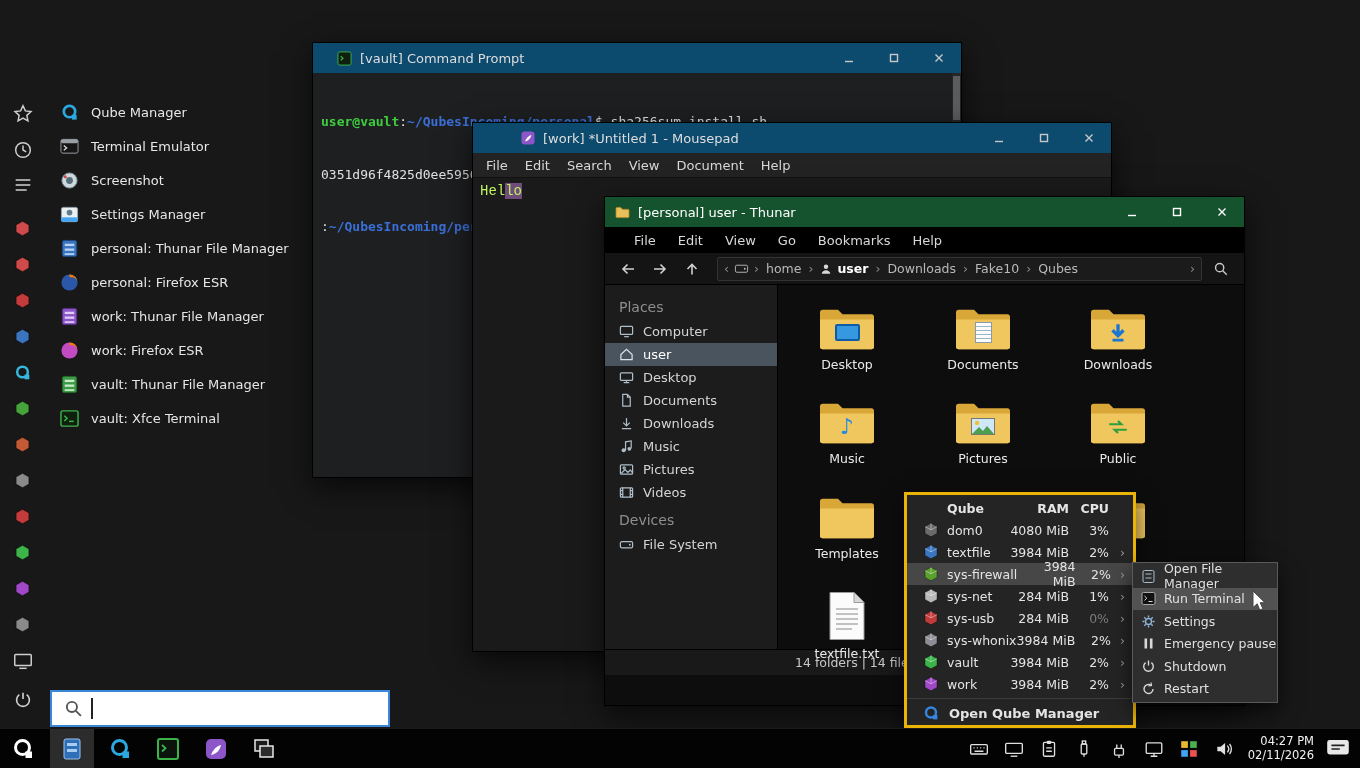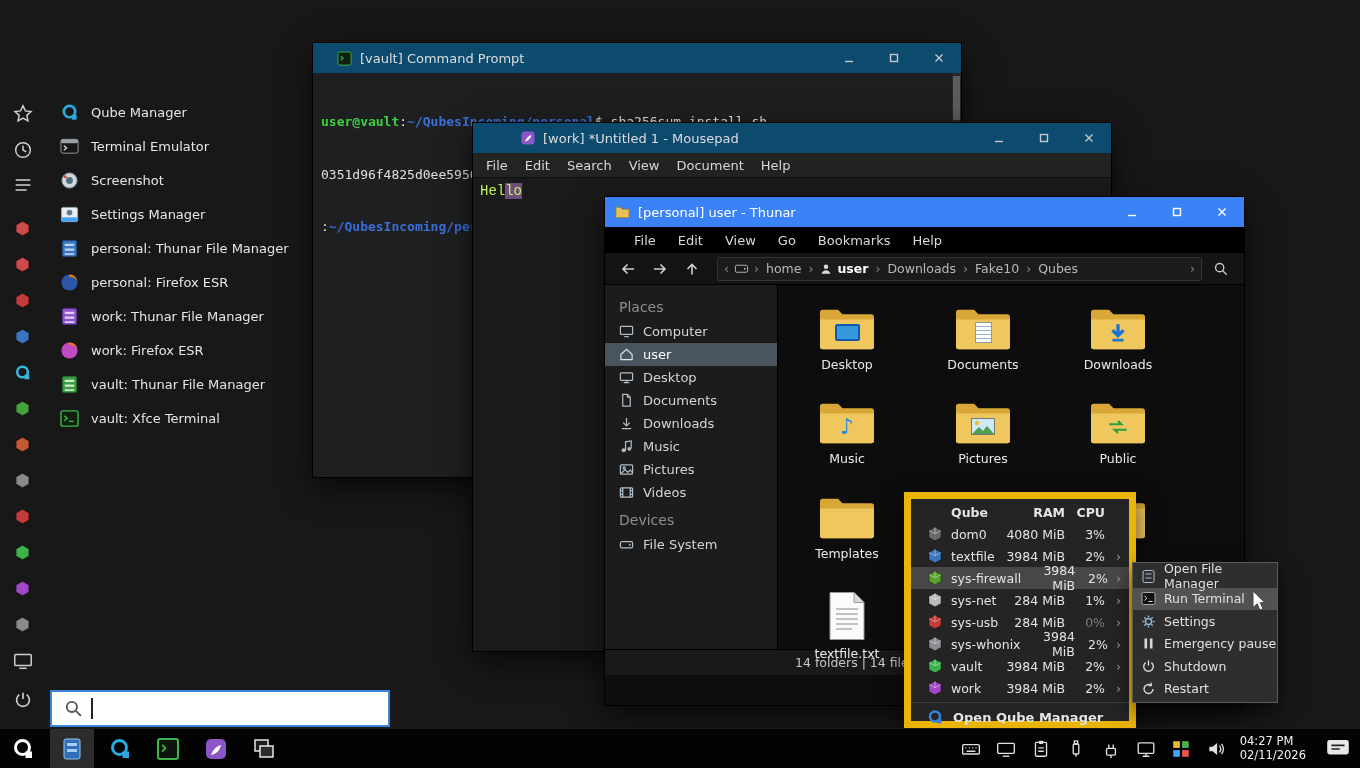--- a/index.html
+++ b/index.html
@@ -40,21 +40,21 @@
   
   #win-mousepad{left:472px;top:122px;width:640px;height:530px;background:#1a1a1a}
   #win-mousepad .titlebar{background:#0c4a6e;padding-left:48px}
   .mp-menubar{height:25px;background:#232323;display:flex;align-items:center;gap:17px;
               padding-left:13px;font-size:13px;color:#d8d8d8;border-bottom:1px solid #111}
   .mp-content{padding:5px 7px;font-family:Liberation Mono, monospace;font-size:14px;color:#bef264}
   .mp-sel{background:#6e4d78}
 
   
   #win-thunar{left:604px;top:196px;width:641px;height:510px;background:#0d0d0d}
-  #win-thunar .titlebar{background:#3b82f6;color:#fff;padding-left:10px}
+  #win-thunar .titlebar{background:#14532d;color:#fff;padding-left:10px}
   .th-menubar{height:26px;background:#000;display:flex;align-items:center;gap:22px;
               padding-left:29px;font-size:13px;color:#d8d8d8}
   .th-toolbar{height:32px;background:#141414;border-bottom:1px solid #000;display:flex;align-items:center;padding:0 10px;gap:6px}
   .tb-btn{width:26px;height:26px;display:flex;align-items:center;justify-content:center}
   .pathbar{flex:1;height:24px;margin-left:6px;border:1px solid #333;background:#1b1b1b;border-radius:2px;
            display:flex;align-items:center;padding:0 6px;font-size:12.5px;color:#b9b9b9;gap:5px;overflow:hidden}
   .crumb{padding:0 2px;white-space:nowrap}
   .crumb-cur{color:#fff;display:flex;align-items:center;gap:5px;font-weight:bold}
   .psep{color:#8a8a8a}
   .pend{margin-left:auto;color:#8a8a8a}
@@ -71,21 +71,21 @@
   .flabel{line-height:14px}
   .th-status{height:26px;background:#191919;border-top:1px solid #000;font-size:12.5px;color:#c8c8c8;
              line-height:25px;padding-left:190px}
   .ov-doc{width:17px;height:21px;border:1px solid #8a9aa8;background:repeating-linear-gradient(to bottom,#fbfbfb 0 3px,#9ab4c8 3px 4px)}
   .ov-screen{width:25px;height:17px;background:#3598e0;border:2px solid #0d5ca8;border-radius:2px}
   .ov-note{font-size:22px;color:#1e88e5;line-height:20px}
   .page{position:relative;width:40px;height:50px}
 
   
   #qubes-widget{position:absolute;left:904px;top:492px;width:232px;height:236px;background:#242424;
-                border:7px solid #eab308;box-shadow:0 8px 22px rgba(0,0,0,.6);font-size:12.5px}
+                border:3px solid #eab308;box-shadow:0 8px 22px rgba(0,0,0,.6);font-size:12.5px}
   .qrow{height:22px;display:flex;align-items:center;padding:0 8px 0 16px}
   .qhead{height:24px;font-weight:bold;padding-top:2px}
   .qcube{width:16px;height:16px;flex:0 0 16px;margin-right:8px}
   .qname{flex:1;white-space:nowrap}
   .qram{width:66px;text-align:right}
   .qcpu{width:40px;text-align:right}
   .qarrow{width:16px;text-align:right;color:#9a9a9a}
   .qhl{background:#474747}
   .qdim{color:#7c7c7c}
   .qfoot{height:29px;border-top:1px solid #3d3d3d;display:flex;align-items:center;gap:10px;
@@ -99,21 +99,21 @@
   .sm-icon{width:15px;height:15px;flex:0 0 15px}
 
   
   #taskbar{position:absolute;left:0;bottom:0;width:1360px;height:40px;background:#030303;
            border-top:1px solid #1a1a1a;display:flex;align-items:center}
   .tb-start{width:46px;height:40px;display:flex;align-items:center;justify-content:center}
   .tb-app{width:44px;height:40px;margin-left:4px;display:flex;align-items:center;justify-content:center}
   .tb-active{background:#2c2c2c}
   .tray{margin-left:auto;display:flex;align-items:center;gap:15px;margin-right:14px}
   .tray-ic{width:20px;height:20px}
-  .clock{text-align:left;font-size:11.5px;line-height:13.5px;color:#f2f2f2;margin-right:20px}
+  .clock{text-align:right;font-size:11.5px;line-height:13.5px;color:#f2f2f2;margin-right:12px}
   .notify{width:24px;height:24px;margin-right:10px}
 
   #mouse-cursor{position:absolute;left:1252px;top:590px}
 </style>
 </head>
 <body>
 
 <div id="desktop">
 
   <div>

